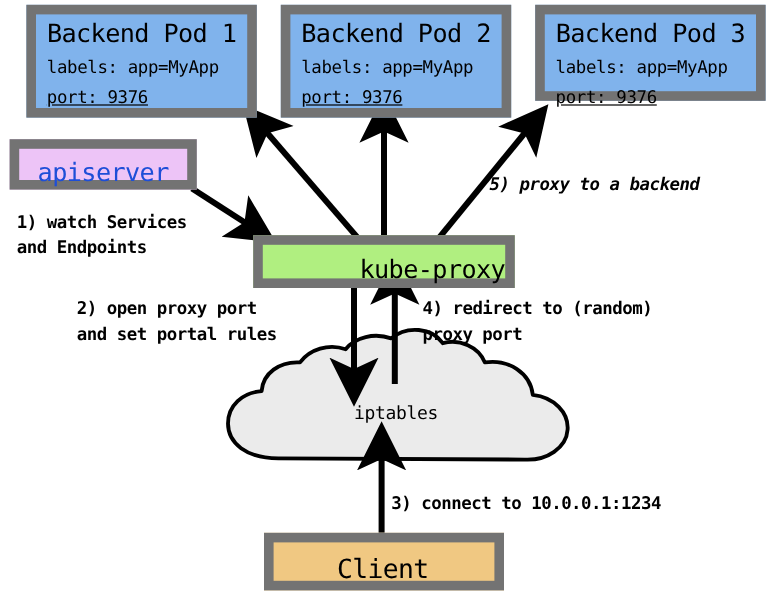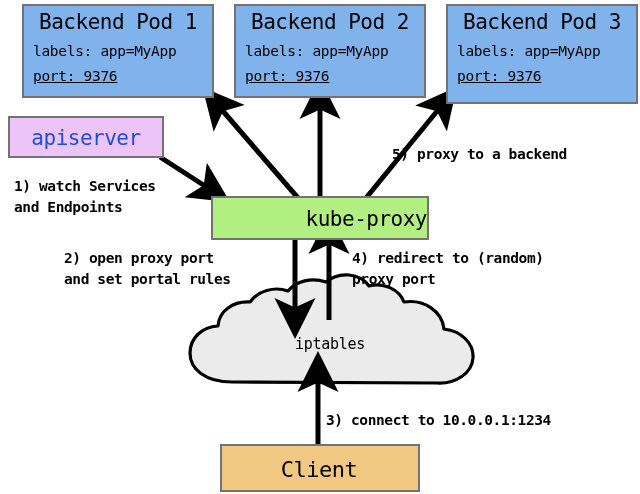--- a/index.html
+++ b/index.html
@@ -6,21 +6,21 @@
   body{
     width:640px;height:494px;
     background:#ffffff;
     font-family:"DejaVu Sans Mono","Liberation Mono",monospace;
     position:relative;
     overflow:hidden;
   }
   .stage{position:absolute;left:0;top:0;width:640px;height:494px;}
   .svg-layer{position:absolute;left:0;top:0;width:640px;height:494px;}
 
-  .node{position:absolute;box-sizing:border-box;border:2px solid #737373;}
+  .node{position:absolute;box-sizing:border-box;border:8px solid #737373;}
 
   .pod{background:#80b3ec;}
   .pod .pod-title{
     position:absolute;left:0;right:0;top:4px;
     text-align:center;font-size:21px;color:#000;
     font-family:"DejaVu Sans Mono","Liberation Mono",monospace;
     letter-spacing:-0.5px;
   }
   .pod .pod-line{
     position:absolute;left:9px;font-size:14.5px;color:#000;
@@ -65,21 +65,21 @@
   .step{
     position:absolute;color:#000;
     font-family:"DejaVu Sans Mono","Liberation Mono",monospace;
     font-weight:bold;font-size:14.5px;line-height:21px;
     letter-spacing:-0.4px;white-space:pre;
   }
   .step-1{left:14px;top:176px;}
   .step-2{left:64px;top:248px;}
   .step-3{left:326px;top:410px;}
   .step-4{left:352px;top:248px;}
-  .step-5{left:392px;top:144px;}
+  .step-5{left:408px;top:144px;font-style:italic;}
 </style>
 </head>
 <body>
 
 <div class="stage">
 
   <svg class="svg-layer" viewBox="0 0 640 494">
     <defs>
       <marker id="ah" markerWidth="9" markerHeight="9" refX="2.2" refY="4.5" orient="auto" markerUnits="strokeWidth">
         <path d="M0,0.4 L8.2,4.5 L0,8.6 L1.9,4.5 Z" fill="#000"></path>
@@ -119,21 +119,21 @@
     <div class="pod-line l1">labels: app=MyApp</div>
     <div class="pod-line l2">port: 9376</div>
   </div>
 
   <div class="node pod" style="left:234px;top:4px;width:192px;height:94px;">
     <div class="pod-title">Backend Pod 2</div>
     <div class="pod-line l1">labels: app=MyApp</div>
     <div class="pod-line l2">port: 9376</div>
   </div>
 
-  <div class="node pod" style="left:446px;top:4px;width:192px;height:100px;">
+  <div class="node pod" style="left:446px;top:4px;width:192px;height:80px;">
     <div class="pod-title">Backend Pod 3</div>
     <div class="pod-line l1">labels: app=MyApp</div>
     <div class="pod-line l2">port: 9376</div>
   </div>
 
   <div class="node apiserver">
     <div class="lbl">apiserver</div>
   </div>
 
   <div class="node kubeproxy">

